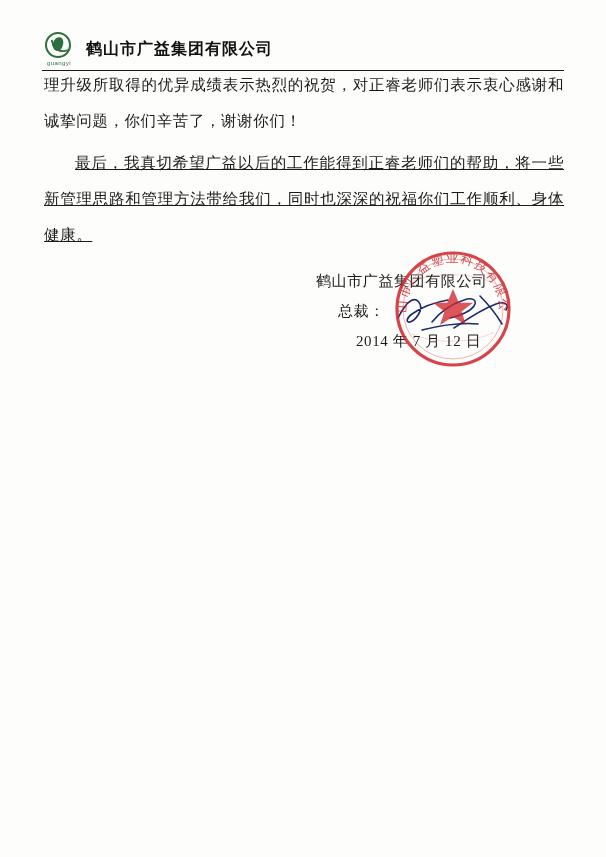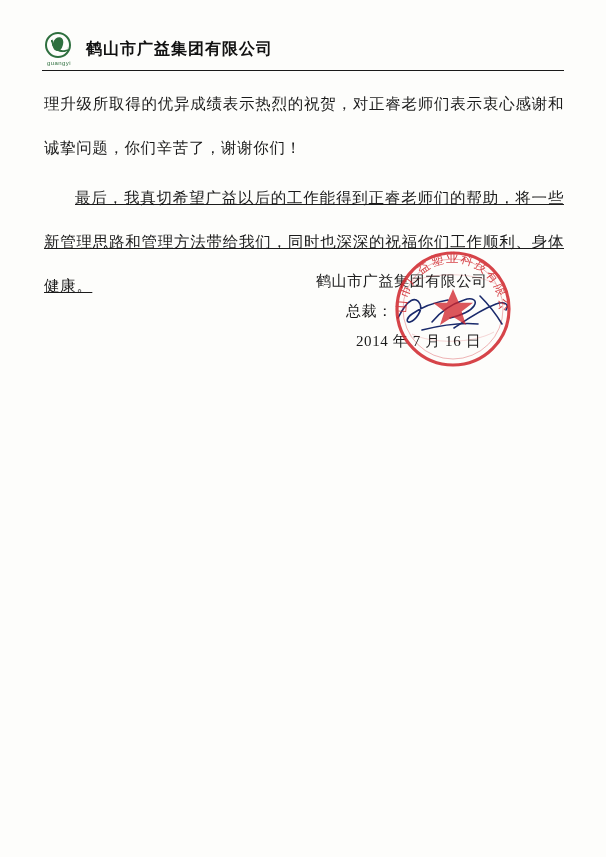--- a/index.html
+++ b/index.html
@@ -91,25 +91,25 @@
     top: 70px;
     width: 522px;
     height: 0;
     border-top: 1.6px solid #1a1a1a;
   }
 
   
   .body-text {
     position: absolute;
     left: 44px;
-    top: 82px;
+    top: 67px;
     width: 520px;
     font-size: 15.5px;
     color: #1b1b1b;
-    line-height: 44px;
+    line-height: 36px;
     text-align: justify;
     text-justify: inter-ideograph;
   }
   .body-text p {
     margin: 0 0 6px 0;
     letter-spacing: 0.6px;
   }
   .body-text p.indent {
     text-indent: 2em;
     text-decoration: underline;
@@ -120,21 +120,21 @@
     position: absolute;
     left: 316px;
     top: 266px;
     width: 250px;
     font-size: 15px;
     color: #1b1b1b;
     line-height: 30px;
     letter-spacing: 0.6px;
   }
   .sig-line-company { white-space: nowrap; }
-  .sig-line-title   { margin-left: 30px; white-space: nowrap; }
+  .sig-line-title   { margin-left: 22px; white-space: nowrap; }
   .sig-line-date    { margin-left: 40px; white-space: nowrap; }
 
   
   .handwriting {
     position: absolute;
     left: 392px;
     top: 288px;
     width: 130px;
     height: 48px;
     pointer-events: none;
@@ -166,21 +166,21 @@
   <div class="header-rule"></div>
 
   <div class="body-text">
     <p>理升级所取得的优异成绩表示热烈的祝贺，对正睿老师们表示衷心感谢和诚挚问题，你们辛苦了，谢谢你们！</p>
     <p class="indent">最后，我真切希望广益以后的工作能得到正睿老师们的帮助，将一些新管理思路和管理方法带给我们，同时也深深的祝福你们工作顺利、身体健康。</p>
   </div>
 
   <div class="signature">
     <div class="sig-line-company">鹤山市广益集团有限公司</div>
     <div class="sig-line-title">总裁：</div>
-    <div class="sig-line-date">2014 年 7 月 16 日</div>
+    <div class="sig-line-date">2014 年 7 月 12 日</div>
   </div>
 
   <svg class="handwriting" viewBox="0 0 130 48">
     <g fill="none" stroke="#1a2a6b" stroke-width="1.6" stroke-linecap="round">
       <path d="M6,30 C16,10 24,8 28,16 C31,22 24,32 18,34 C14,35 14,30 20,26 C30,19 44,14 56,12"></path>
       <path d="M40,34 C48,24 60,16 72,12 C80,9 86,12 82,18 C78,24 66,28 58,30"></path>
       <path d="M62,40 C74,32 88,22 104,16 C112,13 118,16 114,22"></path>
       <path d="M88,8 C96,16 104,26 110,36"></path>
       <path d="M30,42 C46,38 66,34 86,36"></path>
     </g>

